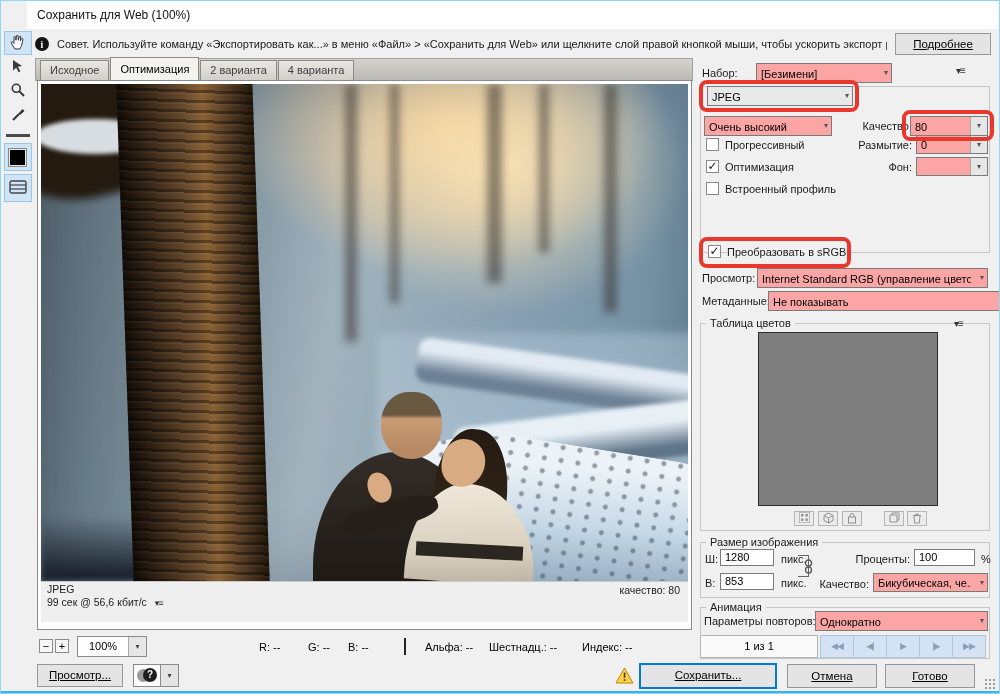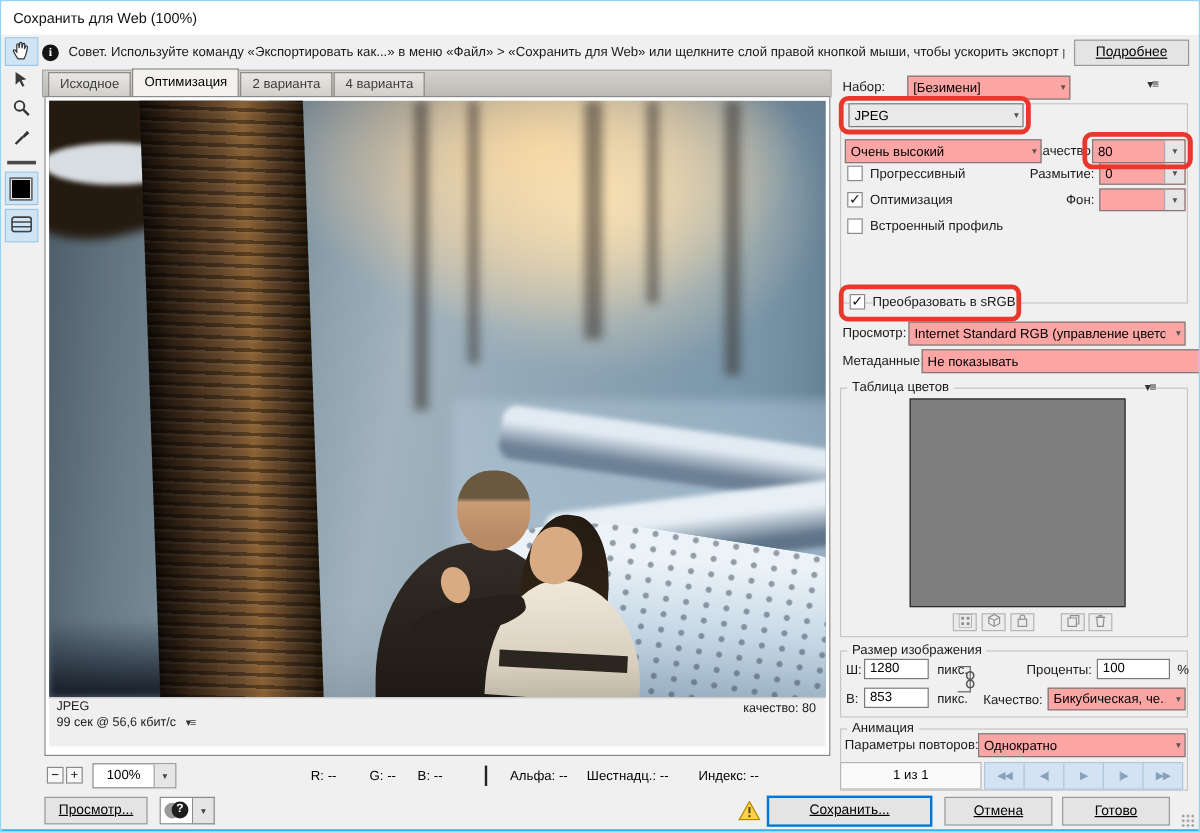--- a/index.html
+++ b/index.html
@@ -2,21 +2,21 @@
 <html><head>
 <meta charset="utf-8">
 <style>
   html,body{margin:0;padding:0;background:#fff;}
   .window{position:relative;width:1000px;height:694px;background:#f0f0f0;
     border:1px solid #8ed5f6;box-sizing:border-box;overflow:hidden;
     font-family:"Liberation Sans","DejaVu Sans",sans-serif;font-size:11px;color:#000;}
   .window::after{content:"";position:absolute;left:0;right:0;bottom:0;height:2px;background:#37b4ef;}
 
   
-  .titlebar{height:28px;background:#fff;line-height:28px;padding-left:10px;font-size:12px;color:#111;}
+  .titlebar{height:28px;background:#fff;line-height:28px;padding-left:10px;font-size:12px;color:#111;margin-left:26px;}
 
   
   .tipbar{position:absolute;left:34px;top:30px;right:8px;height:26px;display:flex;align-items:center;gap:8px;}
   .info-icon{width:14px;height:14px;border-radius:50%;background:#141414;color:#fff;font-size:10px;
     font-weight:bold;display:flex;align-items:center;justify-content:center;flex:0 0 auto;
     font-family:"Liberation Serif",serif;}
   .tip-text{flex:1;white-space:nowrap;overflow:hidden;color:#1a1a1a;}
   .btn{background:#e4e4e4;border:1px solid #999;text-align:center;box-sizing:border-box;font-size:11.5px;color:#000;text-decoration:underline;}
   .more-btn{width:96px;height:22px;line-height:20px;flex:0 0 auto;}
 
@@ -139,21 +139,21 @@
   .checkbox{width:13px;height:13px;background:#fff;border:1px solid #8a8a8a;font-size:12px;line-height:11px;
     text-align:center;color:#111;font-weight:bold;}
   .anno{border:4px solid #e8382d;border-radius:8px;z-index:5;pointer-events:none;}
   .tinput{background:#fff;border:1px solid #7a7a7a;padding:1px 4px;}
 
   .c-preset{left:58px;top:2px;width:136px;height:20px;line-height:16px;}
   .l-preset{left:4px;top:6px;} .pm-top{left:258px;top:4px;}
   .gb1{left:2px;top:25px;width:290px;height:167px;}
   .an-format{left:1px;top:19px;width:160px;height:32px;}
   .c-format{left:9px;top:25px;width:146px;height:20px;line-height:16px;z-index:2;}
-  .c-qpreset{left:6px;top:55px;width:164px;height:20px;line-height:16px;z-index:2;}
+  .c-qpreset{left:6px;top:55px;width:128px;height:20px;line-height:16px;z-index:2;}
   .l-quality{left:158px;top:59px;width:56px;}
   .an-quality{left:204px;top:49px;width:92px;height:31px;}
   .c-quality{left:212px;top:55px;width:78px;height:20px;line-height:16px;z-index:2;}
   .cb-progressive{left:8px;top:77px;} .l-progressive{left:27px;top:78px;}
   .l-blur{left:143px;top:78px;width:71px;}
   .c-blur{left:218px;top:74px;width:72px;height:19px;line-height:15px;z-index:2;}
   .cb-optimized{left:8px;top:99px;} .l-optimized{left:27px;top:100px;}
   .l-matte{left:143px;top:100px;width:71px;}
   .c-matte{left:218px;top:96px;width:72px;height:19px;line-height:15px;z-index:2;}
   .cb-embed{left:8px;top:121px;} .l-embed{left:27px;top:122px;}

